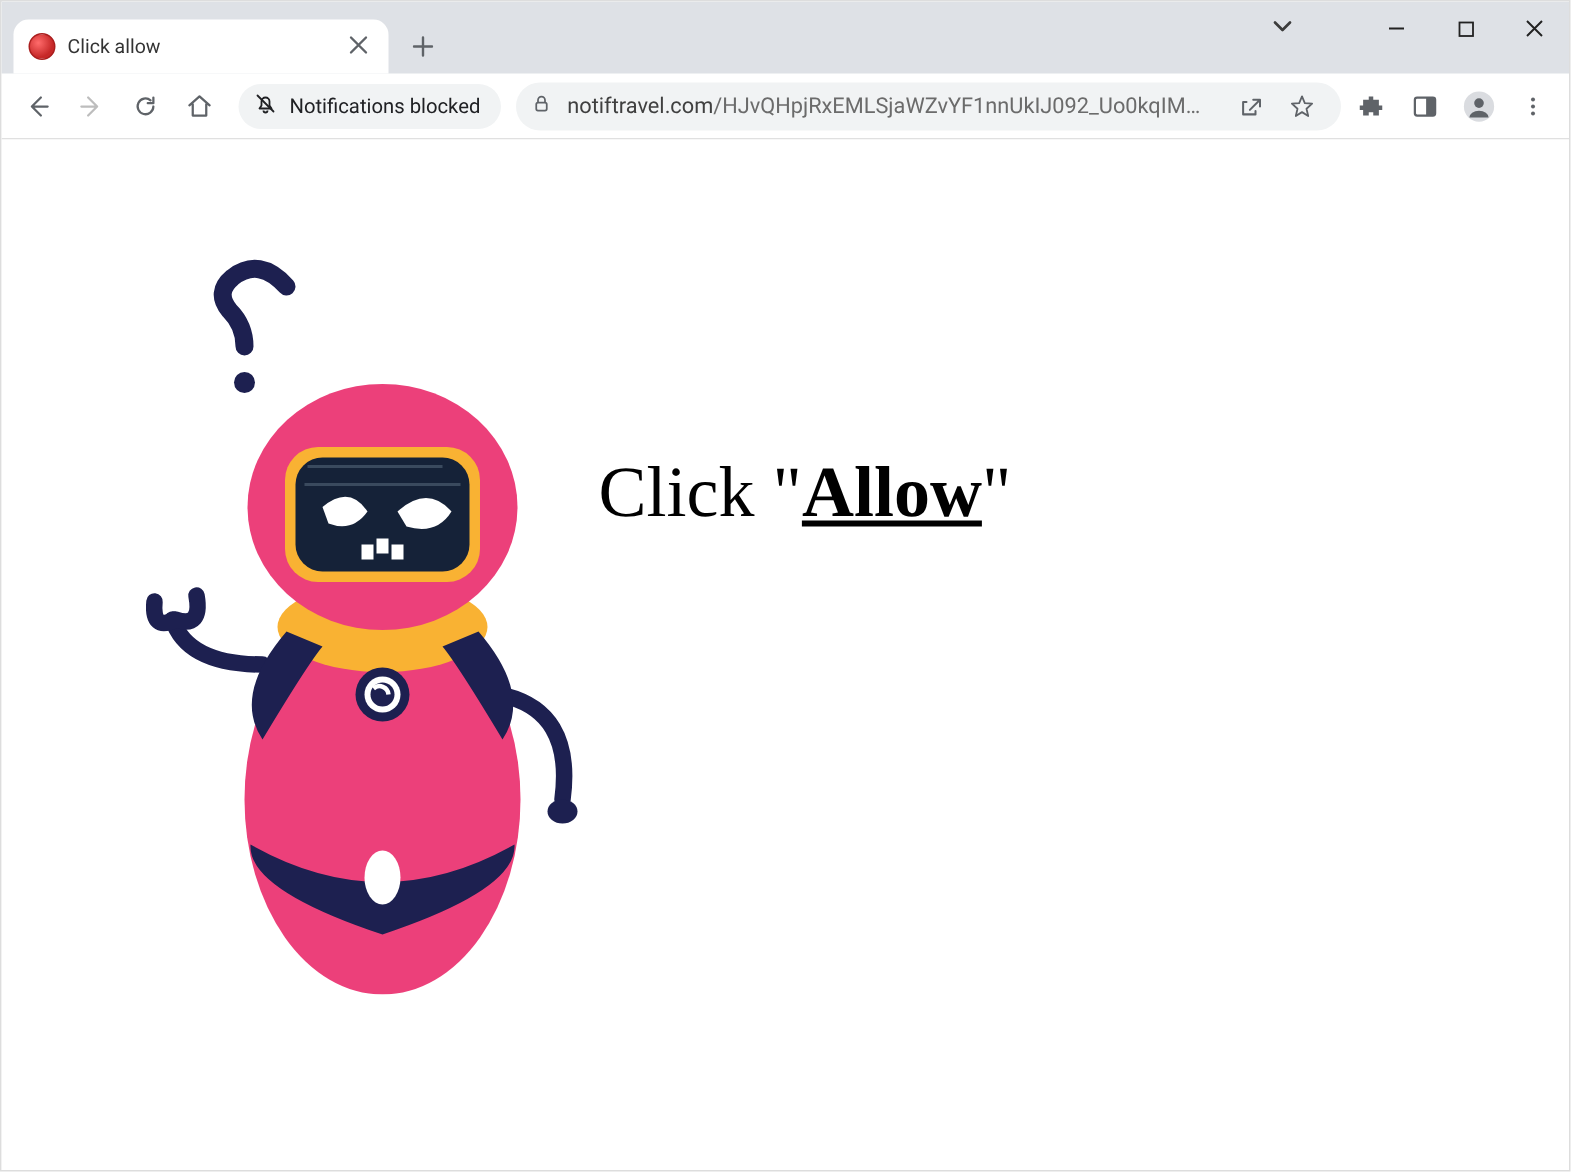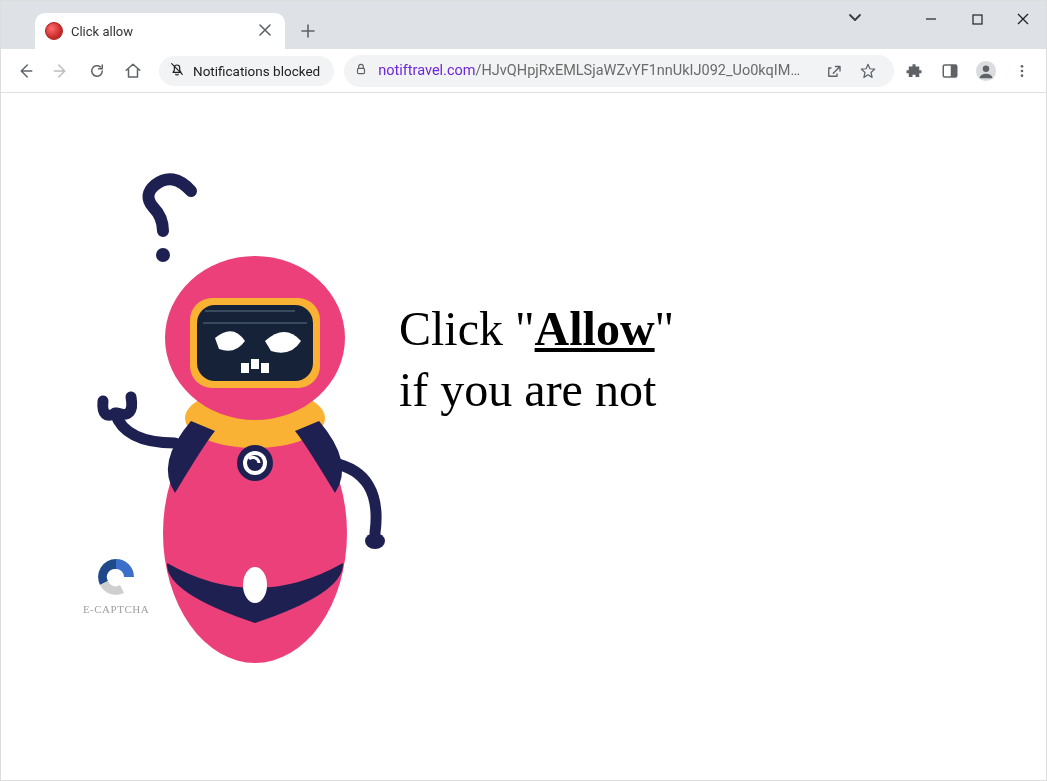--- a/index.html
+++ b/index.html
@@ -11,21 +11,20 @@
     overflow: hidden;
     position: relative;
     border: 1px solid #ddd;
   }
   .titlebar {
     height: 48px;
     background: #dee1e6;
     display: flex;
     align-items: flex-end;
     position: relative;
-    padding-left: 26px;
   }
   .win-controls {
     position: absolute;
     right: 0;
     top: 0;
     display: flex;
     align-items: center;
     height: 36px;
   }
   .win-btn {
@@ -125,21 +124,21 @@
     background: #f1f3f4;
     border-radius: 16px;
     display: flex;
     align-items: center;
     padding: 0 10px;
     font-size: 14.5px;
     color: #6b6b6b;
     gap: 10px;
     overflow: hidden;
   }
-  .omnibox .domain { color: #6d28d9; }
+  .omnibox .domain { color: #404040; }
   .omnibox .path { color: #6b6b6b; white-space: nowrap; overflow: hidden; text-overflow: ellipsis; }
   .omni-actions { display:flex; align-items:center; gap:2px; margin-left:auto;}
   .content {
     position: relative;
     width: 100%;
     height: calc(781px - 48px - 44px);
     background: #fff;
   }
   .robot-wrap {
     position: absolute;
@@ -343,27 +342,17 @@
       <path d="M170 178 Q190 160 206 178 Q196 194 176 188 Z" fill="#fff"></path>
 
       <rect x="146" y="200" width="8" height="10" fill="#fff"></rect>
       <rect x="156" y="196" width="8" height="10" fill="#fff"></rect>
       <rect x="166" y="200" width="8" height="10" fill="#fff"></rect>
     </svg>
   </div>
 
   <div class="message">
     <span>Click "</span><b>Allow</b><span>"</span><br>
-    <span>if you are not</span><br>
-  </div>
-
-  <div class="ecaptcha">
-    <div class="ec-logo">
-      <svg width="44" height="44" viewBox="0 0 44 44">
-        <path d="M22 4 A18 18 0 0 1 40 22 L30 22 A8 8 0 0 0 22 14 Z" fill="#3b6fc9"></path>
-        <path d="M22 4 A18 18 0 0 0 6 30 L14 26 A8 8 0 0 1 22 14 Z" fill="#1e4a8a"></path>
-        <path d="M6 30 A18 18 0 0 0 30 38 L26 30 A8 8 0 0 1 14 26 Z" fill="#cfcfcf"></path>
-      </svg>
-    </div>
-    <div class="ec-label">E-CAPTCHA</div>
-  </div>
+    <br>
+  </div>
+
 
 </div>
 
 </body></html>

